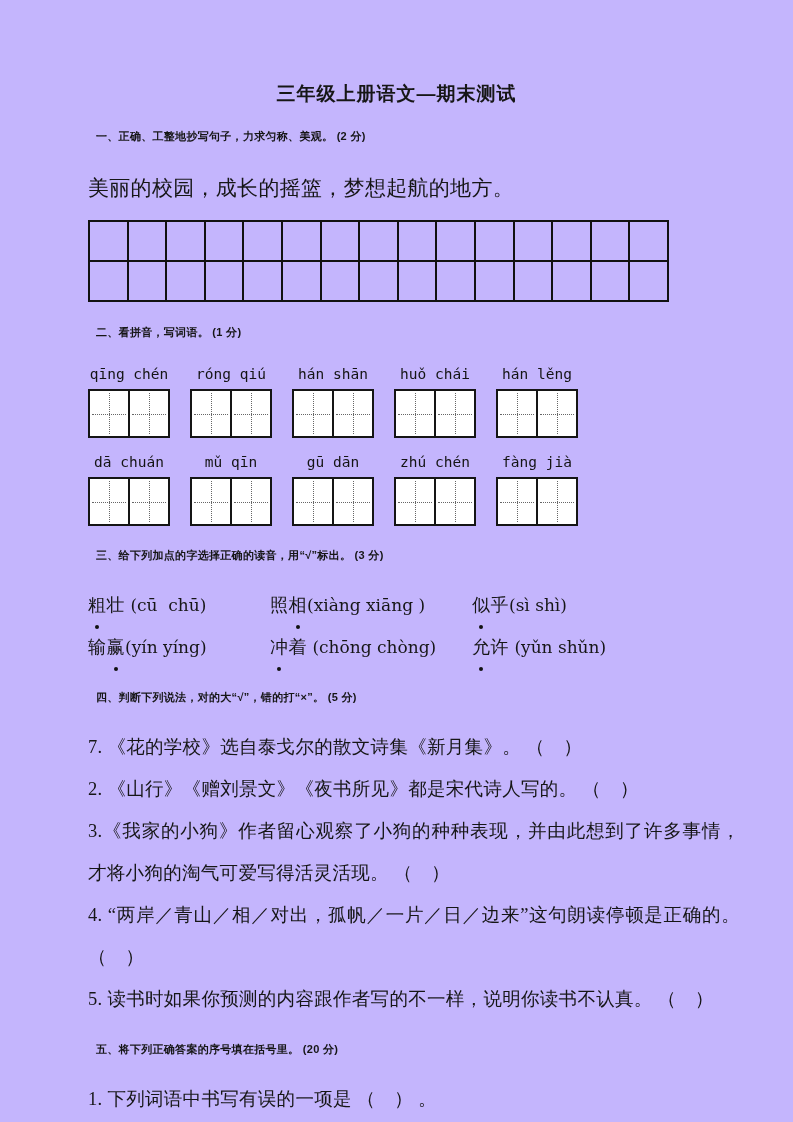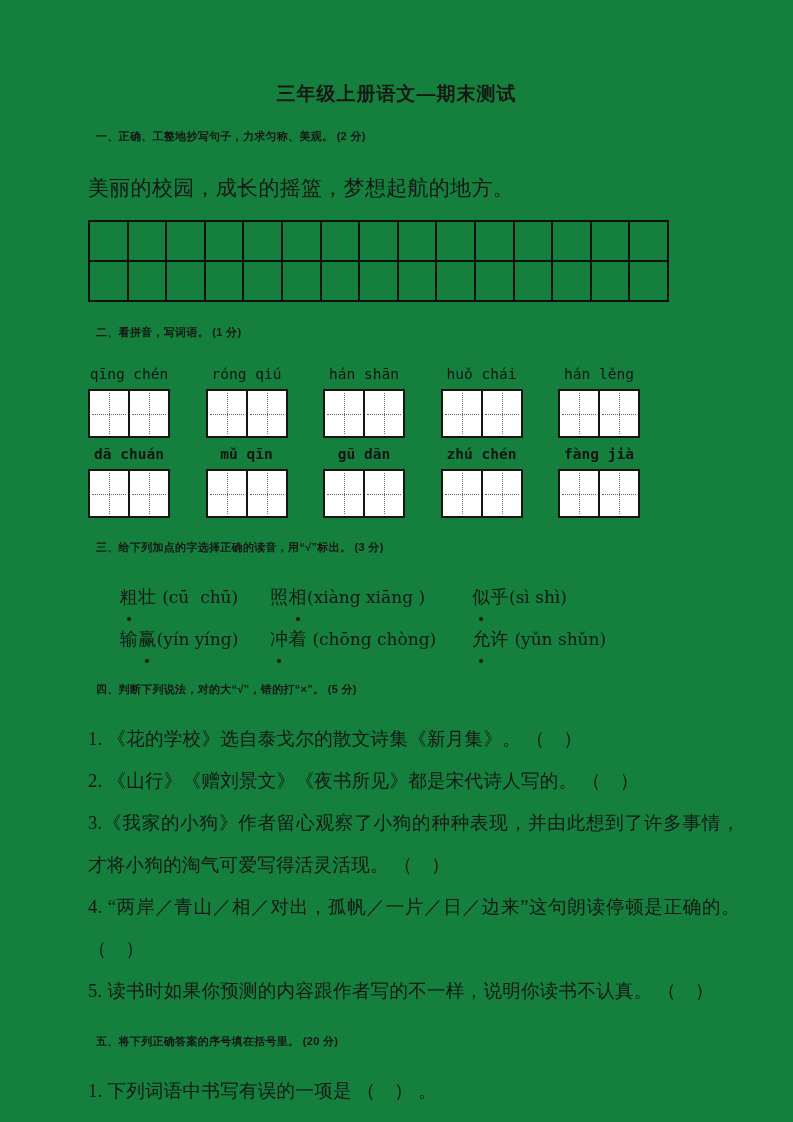--- a/index.html
+++ b/index.html
@@ -1,20 +1,20 @@
 <!DOCTYPE html>
 <html><head>
 <meta charset="utf-8">
 <style>
   * { box-sizing: border-box; }
   html,body { margin:0; padding:0; background:#ffffff; }
   .page {
     position: relative;
     width: 793px; height: 1122px;
-    background: #15803d;
+    background: #c4b5fd;
     color: #161616;
     overflow: hidden;
     font-family: "Liberation Sans", sans-serif;
   }
   .title {
     margin: 0; padding-top: 80px;
     text-align: center;
     font-size: 19px; font-weight: 600;
     letter-spacing: 1px;
     line-height: 28px;
@@ -42,25 +42,26 @@
     margin-top: 10px; margin-left: 0px;
   }
   table.copy-grid td {
     width: 38.6px; height: 40px;
     border: 2px solid #111;
     padding: 0;
   }
 
   
   .pinyin-block {
-    display: flex; justify-content: space-between;
+    display: flex; 
     width: 552px;
+    gap: 20px;
   }
   .pinyin-block.row1 { margin-top: 8px; }
-  .pinyin-block.row2 { margin-top: 4px; font-weight: bold; }
+  .pinyin-block.row2 { margin-top: 12px; }
   .pinyin-item { display: flex; flex-direction: column; align-items: center; }
   .pinyin-label {
     font-family: "DejaVu Sans Mono", monospace;
     font-size: 14.5px; line-height: 24px;
     margin-bottom: 3px;
     white-space: pre;
     color: #141414;
   }
   .tzg-box {
     display: flex;
@@ -75,21 +76,21 @@
     border-left: 1.5px dotted #666;
   }
   .tzg-cell::after {
     content:""; position:absolute; left:2px; right:2px; top:50%;
     border-top: 1.5px dotted #666;
   }
 
   
   .pron-row { display: flex; line-height: 42px; }
   .pron-entry { display: inline-flex; align-items: baseline; }
-  .pron-row .pron-entry:nth-child(1) { width: 182px; justify-content: center; }
+  .pron-row .pron-entry:nth-child(1) { width: 182px; }
   .pron-row .pron-entry:nth-child(2) { width: 202px; }
   .word {
     font-family: "Liberation Sans", sans-serif;
     font-size: 18px; font-weight: 500;
     letter-spacing: 0.5px;
   }
   .ch { position: relative; display: inline-block; }
   .ch.dot::after {
     content:""; position:absolute;
     width: 4px; height: 4px; border-radius: 50%;
@@ -267,21 +268,21 @@
           <span class="reading"> (chōng chòng)</span>
         </span>
         <span class="pron-entry">
           <span class="word"><span class="ch dot">允</span><span class="ch">许</span></span>
           <span class="reading"> (yǔn shǔn)</span>
         </span>
       </div>
 
     <p class="sec-header" style="line-height:42px;">四、判断下列说法，对的大“√”，错的打“×”。 (5 分)</p>
 
-    <p class="item">1. 《花的学校》选自泰戈尔的散文诗集《新月集》。 （　）</p>
+    <p class="item">7. 《花的学校》选自泰戈尔的散文诗集《新月集》。 （　）</p>
     <p class="item">2. 《山行》《赠刘景文》《夜书所见》都是宋代诗人写的。 （　）</p>
     <p class="item">3.《我家的小狗》作者留心观察了小狗的种种表现，并由此想到了许多事情，才将小狗的淘气可爱写得活灵活现。 （　）</p>
     <p class="item">4. “两岸／青山／相／对出，孤帆／一片／日／边来”这句朗读停顿是正确的。 （　）</p>
     <p class="item">5. 读书时如果你预测的内容跟作者写的不一样，说明你读书不认真。 （　）</p>
 
     <p class="sec-header" style="line-height:42px;">五、将下列正确答案的序号填在括号里。 (20 分)</p>
 
     <p class="item">1. 下列词语中书写有误的一项是 （　） 。</p>
 
   </div>

